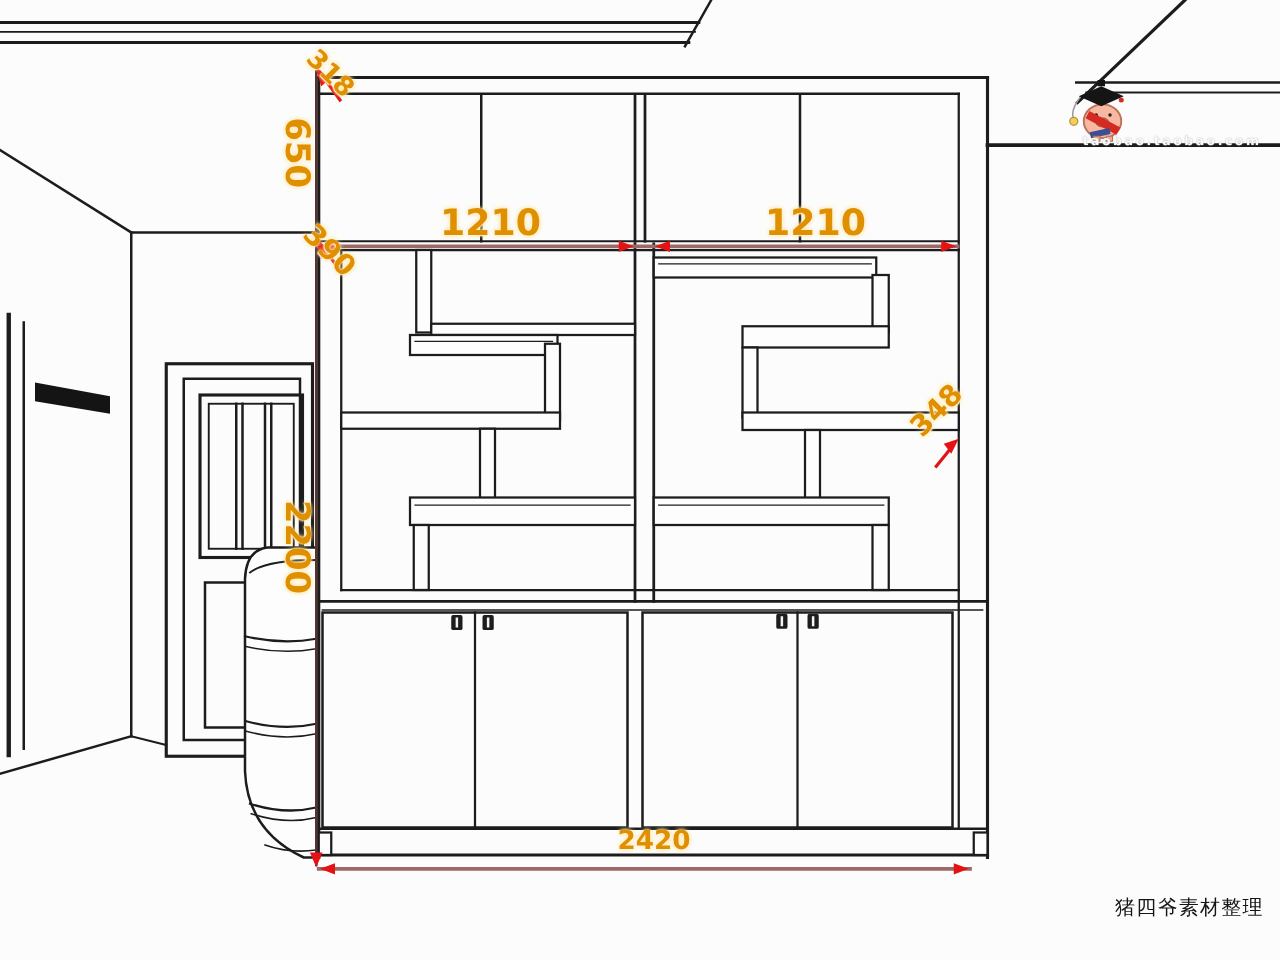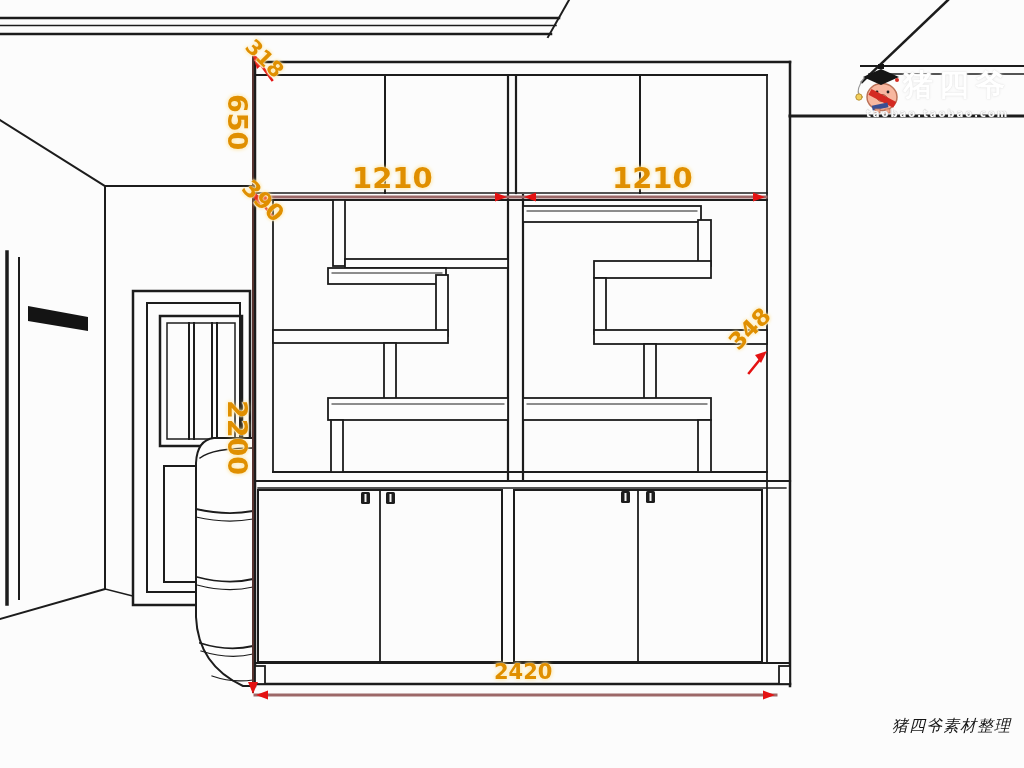--- a/index.html
+++ b/index.html
@@ -22,21 +22,21 @@
     color:#ffffff;letter-spacing:6px;line-height:1;
     text-shadow:0 0 1px #d9d9d9,0 0 3px #ececec;white-space:nowrap;
   }
   .wm-url{
     position:absolute;left:866px;top:109px;font-size:10px;font-weight:bold;
     color:#fafafa;letter-spacing:2px;line-height:1;
     text-shadow:0 0 1px #9a9a9a;white-space:nowrap;
   }
   .credit{
     position:absolute;left:892px;top:718px;font-size:16px;color:#151515;
-    letter-spacing:1px;line-height:1;white-space:nowrap;font-style:italic;
+    letter-spacing:1px;line-height:1;white-space:nowrap;
   }
 </style>
 </head>
 <body>
 
 <div class="canvas">
 
 <svg width="1024" height="768" viewBox="0 0 1024 768">
   <g stroke="#1c1c1c" fill="none" stroke-linecap="square">
 
@@ -208,18 +208,17 @@
 
 <div class="lbl diag-dn" style="left:256px;top:36px;font-size:21px;">318</div>
 <div class="lbl vert" style="left:224px;top:94px;font-size:27px;">650</div>
 <div class="lbl diag-dn" style="left:254px;top:176px;font-size:23px;">390</div>
 <div class="lbl" style="left:352px;top:164px;font-size:29px;">1210</div>
 <div class="lbl" style="left:612px;top:164px;font-size:29px;">1210</div>
 <div class="lbl diag-up" style="left:739px;top:332px;font-size:23px;height:20px;">348</div>
 <div class="lbl vert" style="left:224px;top:400px;font-size:27px;">2200</div>
 <div class="lbl" style="left:494px;top:662px;font-size:21px;">2420</div>
 
-<div class="wm-brand">猪四爷</div>
 <div class="wm-url">taobao.taobao.com</div>
 
 <div class="credit">猪四爷素材整理</div>
 
 </div>
 
 </body></html>

